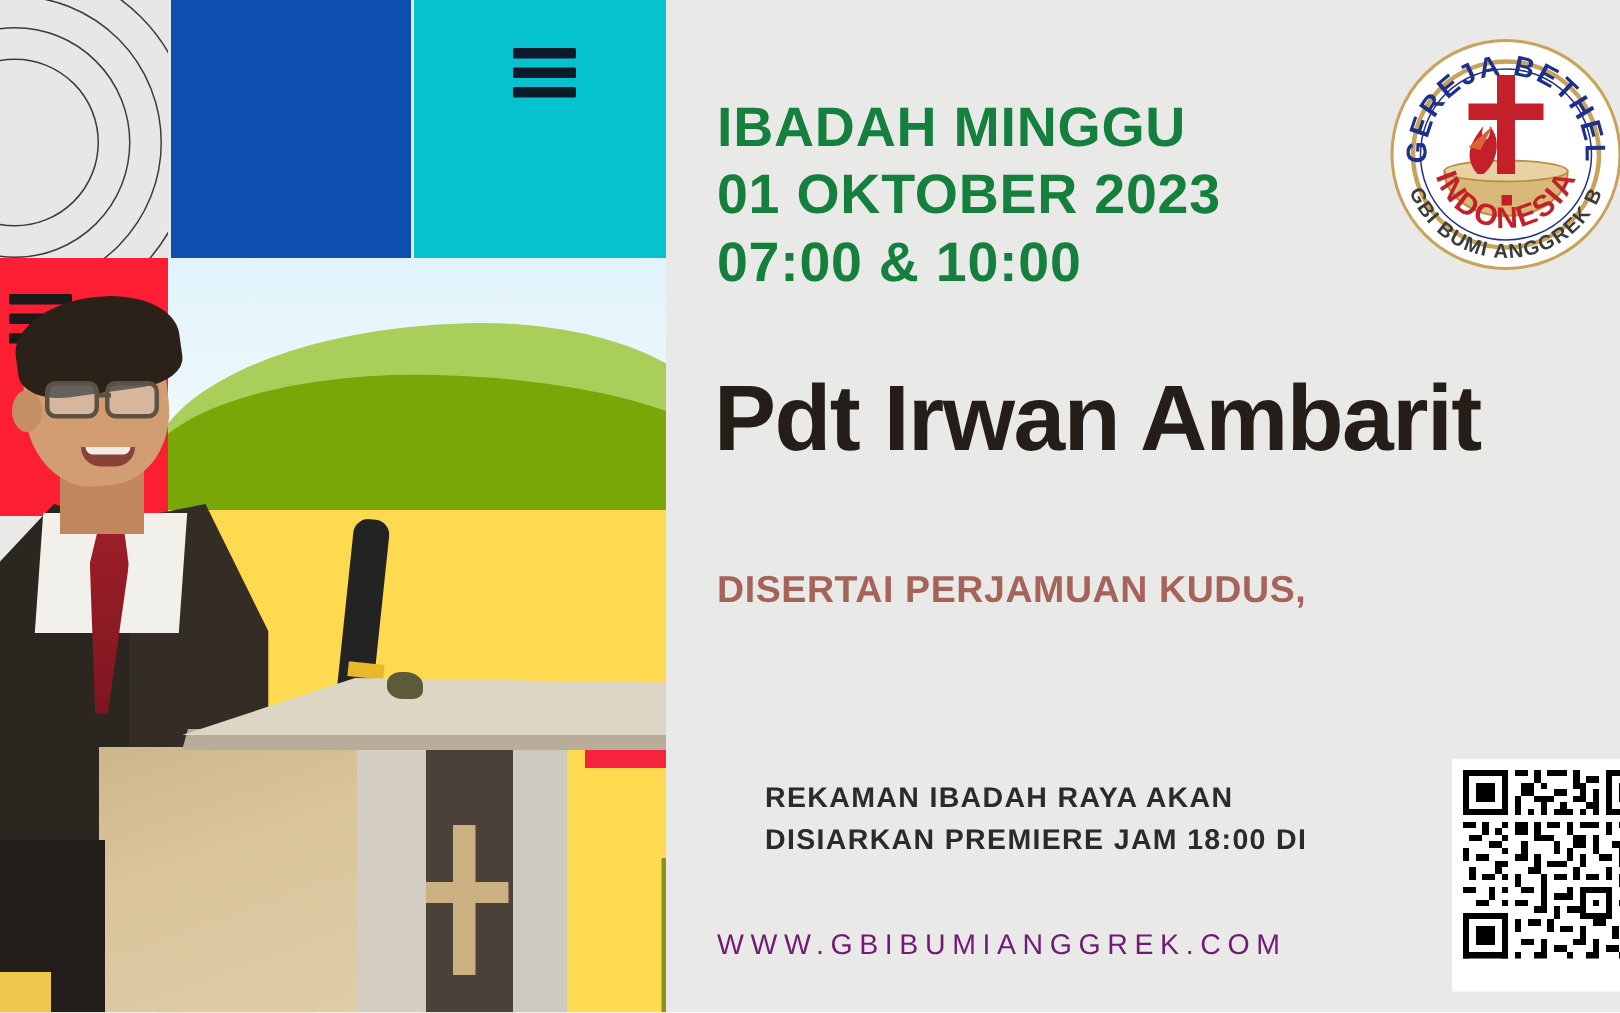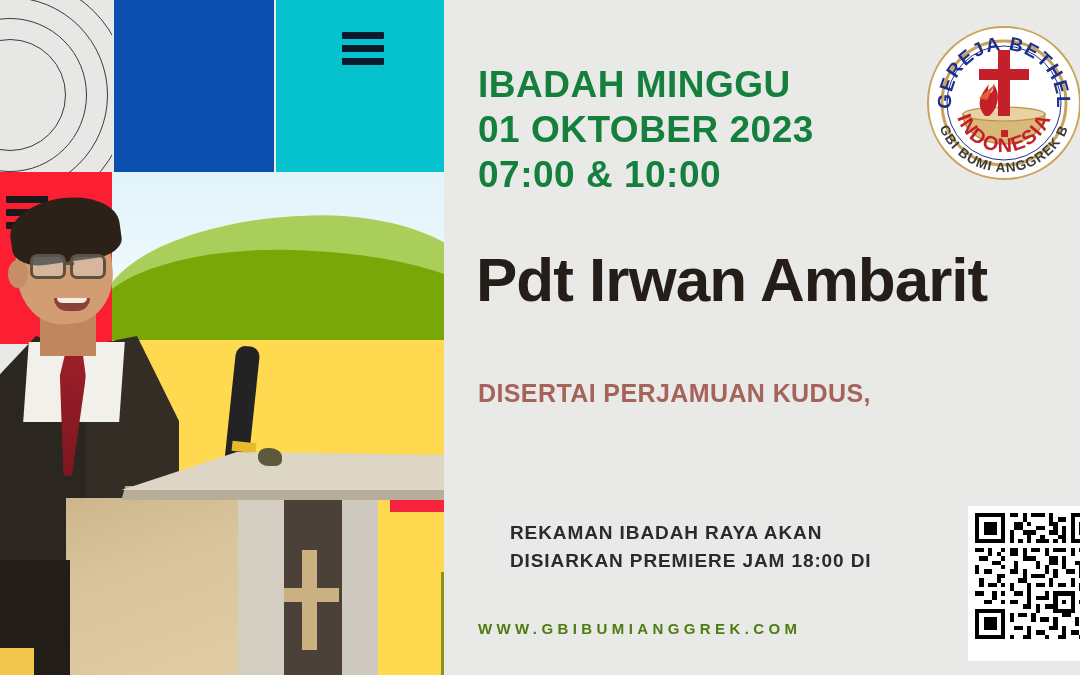--- a/index.html
+++ b/index.html
@@ -284,22 +284,22 @@
     font-size:19px; font-weight:bold;
     letter-spacing:0.9px;
     line-height:1.46;
     white-space:nowrap;
     margin-left:32px;
   }
   .notice div { display:block; }
 
   .website {
     position:absolute; left:34px; top:620px;
-    color:#4d7c0f;
-    font-size:15px; font-weight:bold;
+    color:#701a75;
+    font-size:19px; font-weight:normal;
     letter-spacing:4.4px;
     white-space:nowrap;
   }
 
   
   .logo {
     position:absolute; left:923px; top:22px;
     width:162px; height:162px;
   }
   .logo svg { display:block; }

